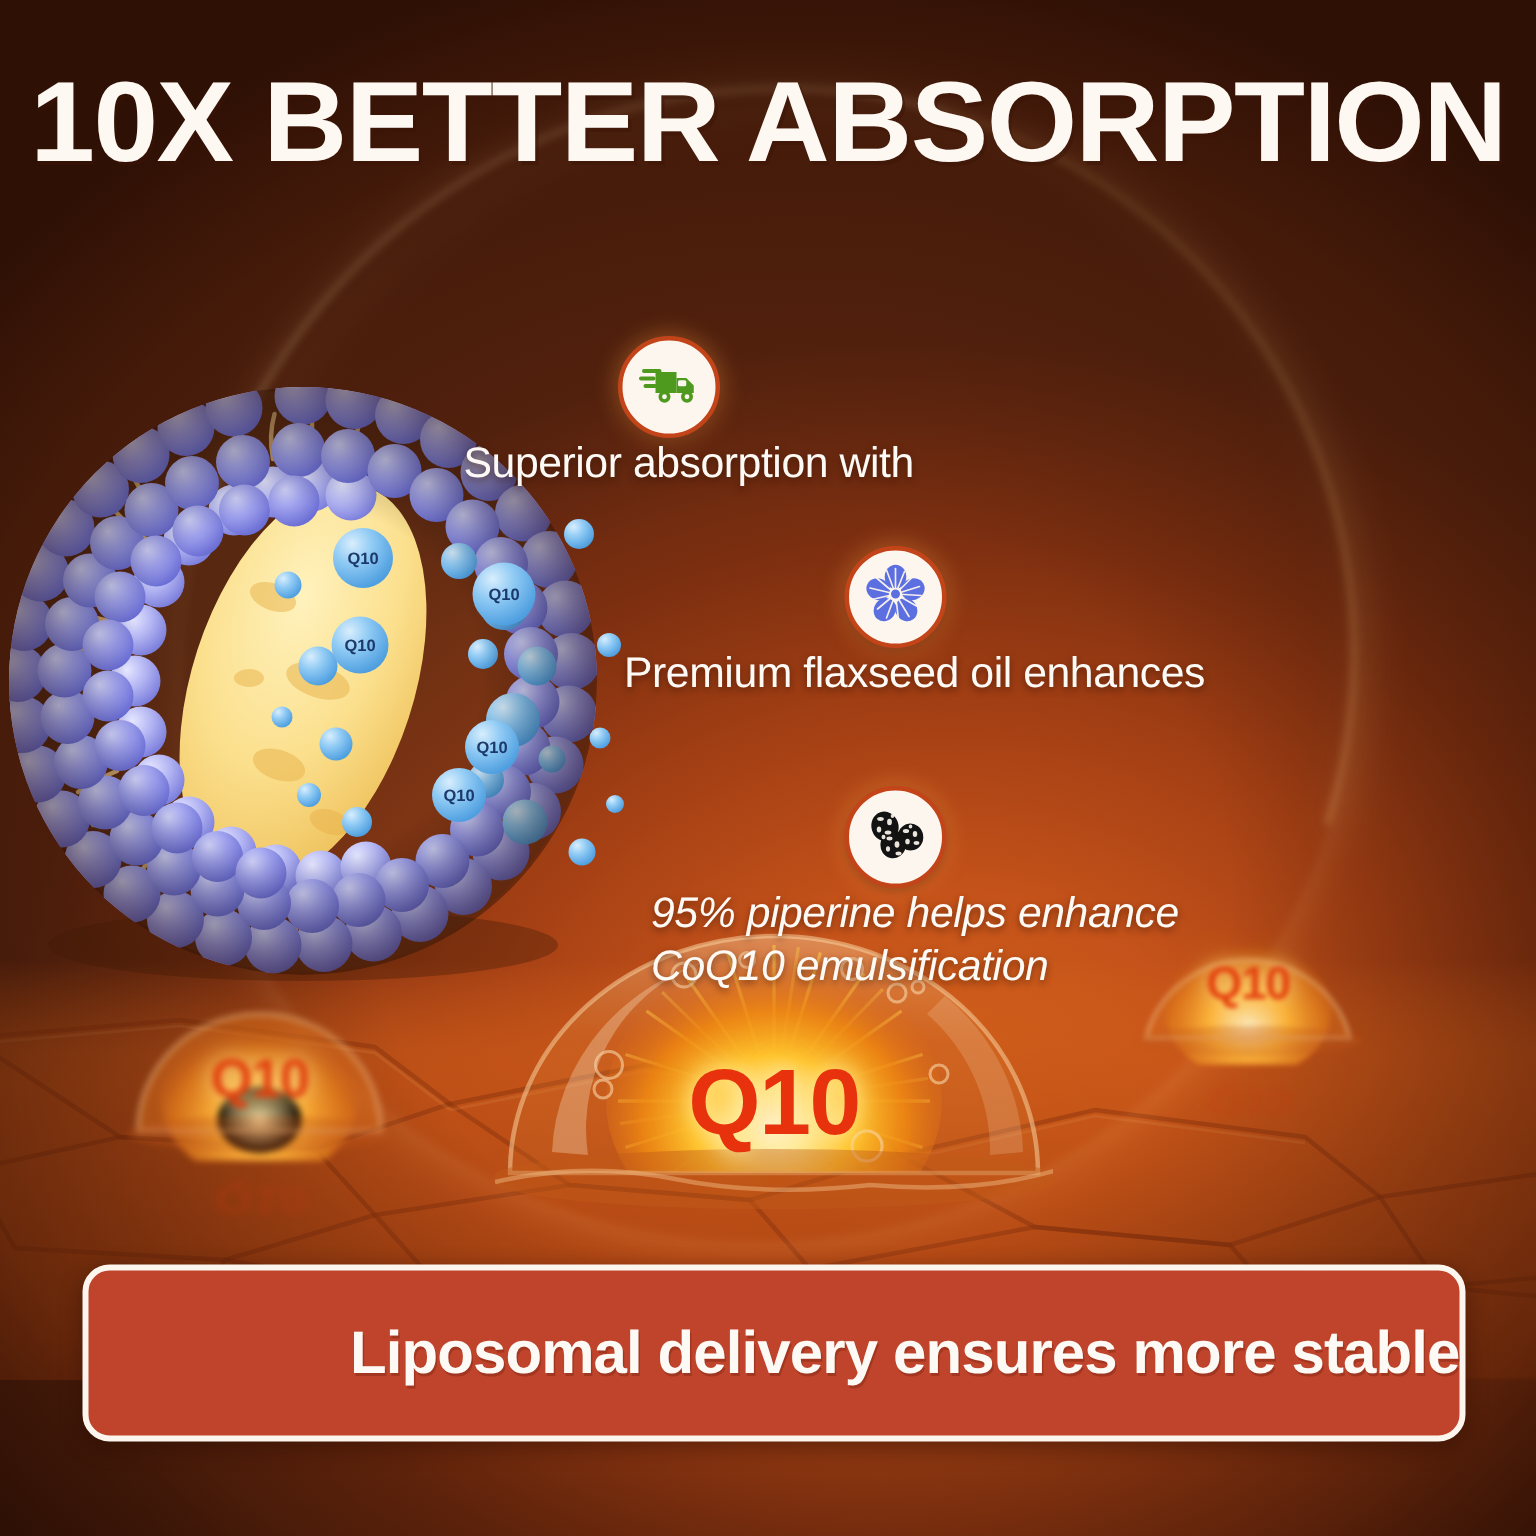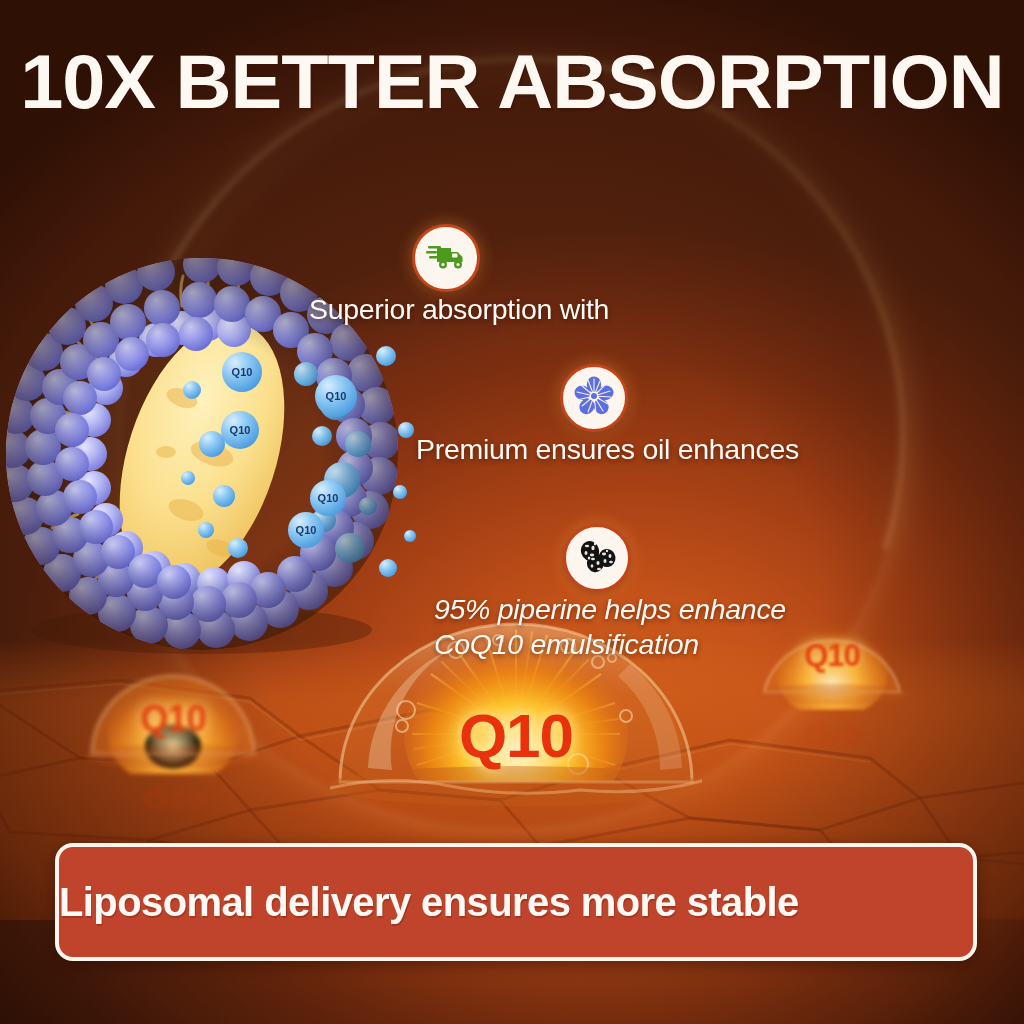--- a/index.html
+++ b/index.html
@@ -114,21 +114,21 @@
   #dropR .reflect{top:104px;font-size:31px;}
   #dropL .reflect{top:118px;font-size:34px;}
 
   
   .banner{
     position:absolute;left:55px;top:843px;width:914px;height:110px;
     background:#c0442b;
     border:4px solid #fdf6ee;
     border-radius:18px;
     box-shadow:0 4px 14px rgba(40,12,3,.45);
-    display:flex;flex-direction:column;align-items:flex-start;justify-content:center;
+    display:flex;flex-direction:column;align-items:flex-end;justify-content:center;
   }
   .banner div{
     color:#fdfaf6;font-family:"Liberation Sans",sans-serif;
     font-weight:bold;font-size:40px;line-height:49px;
     letter-spacing:-.6px;transform:scaleX(1.0);
     text-shadow:1px 2px 0 rgba(110,30,12,.35);
     white-space:nowrap;
   }
 </style>
 </head>
@@ -565,21 +565,21 @@
             <line x1="20" y1="20" x2="3" y2="24"></line>
               <line x1="20" y1="20" x2="3" y2="16"></line>
             <line x1="20" y1="20" x2="7" y2="9"></line>
               <line x1="20" y1="20" x2="14" y2="4"></line>
           </g>
           <circle cx="20" cy="20" r="3.6" fill="#5c6fe0" stroke="#fdf6ee" stroke-width="1.2"></circle>
         </svg>
       </span>
     </div>
     <div class="btext">
-      <div>Premium ensures oil enhances</div>
+      <div>Premium flaxseed oil enhances</div>
     </div>
   </div>
 
   <div class="bullet" id="b3">
     <div class="badge">
       <span>
         <svg width="40" height="34" viewBox="0 0 40 34">
           <g fill="#131313">
             <ellipse cx="13" cy="12" rx="9" ry="10" transform="rotate(-18 13 12)"></ellipse>
             <ellipse cx="18.5" cy="24" rx="8.5" ry="9.2" transform="rotate(12 18.5 24)"></ellipse>

